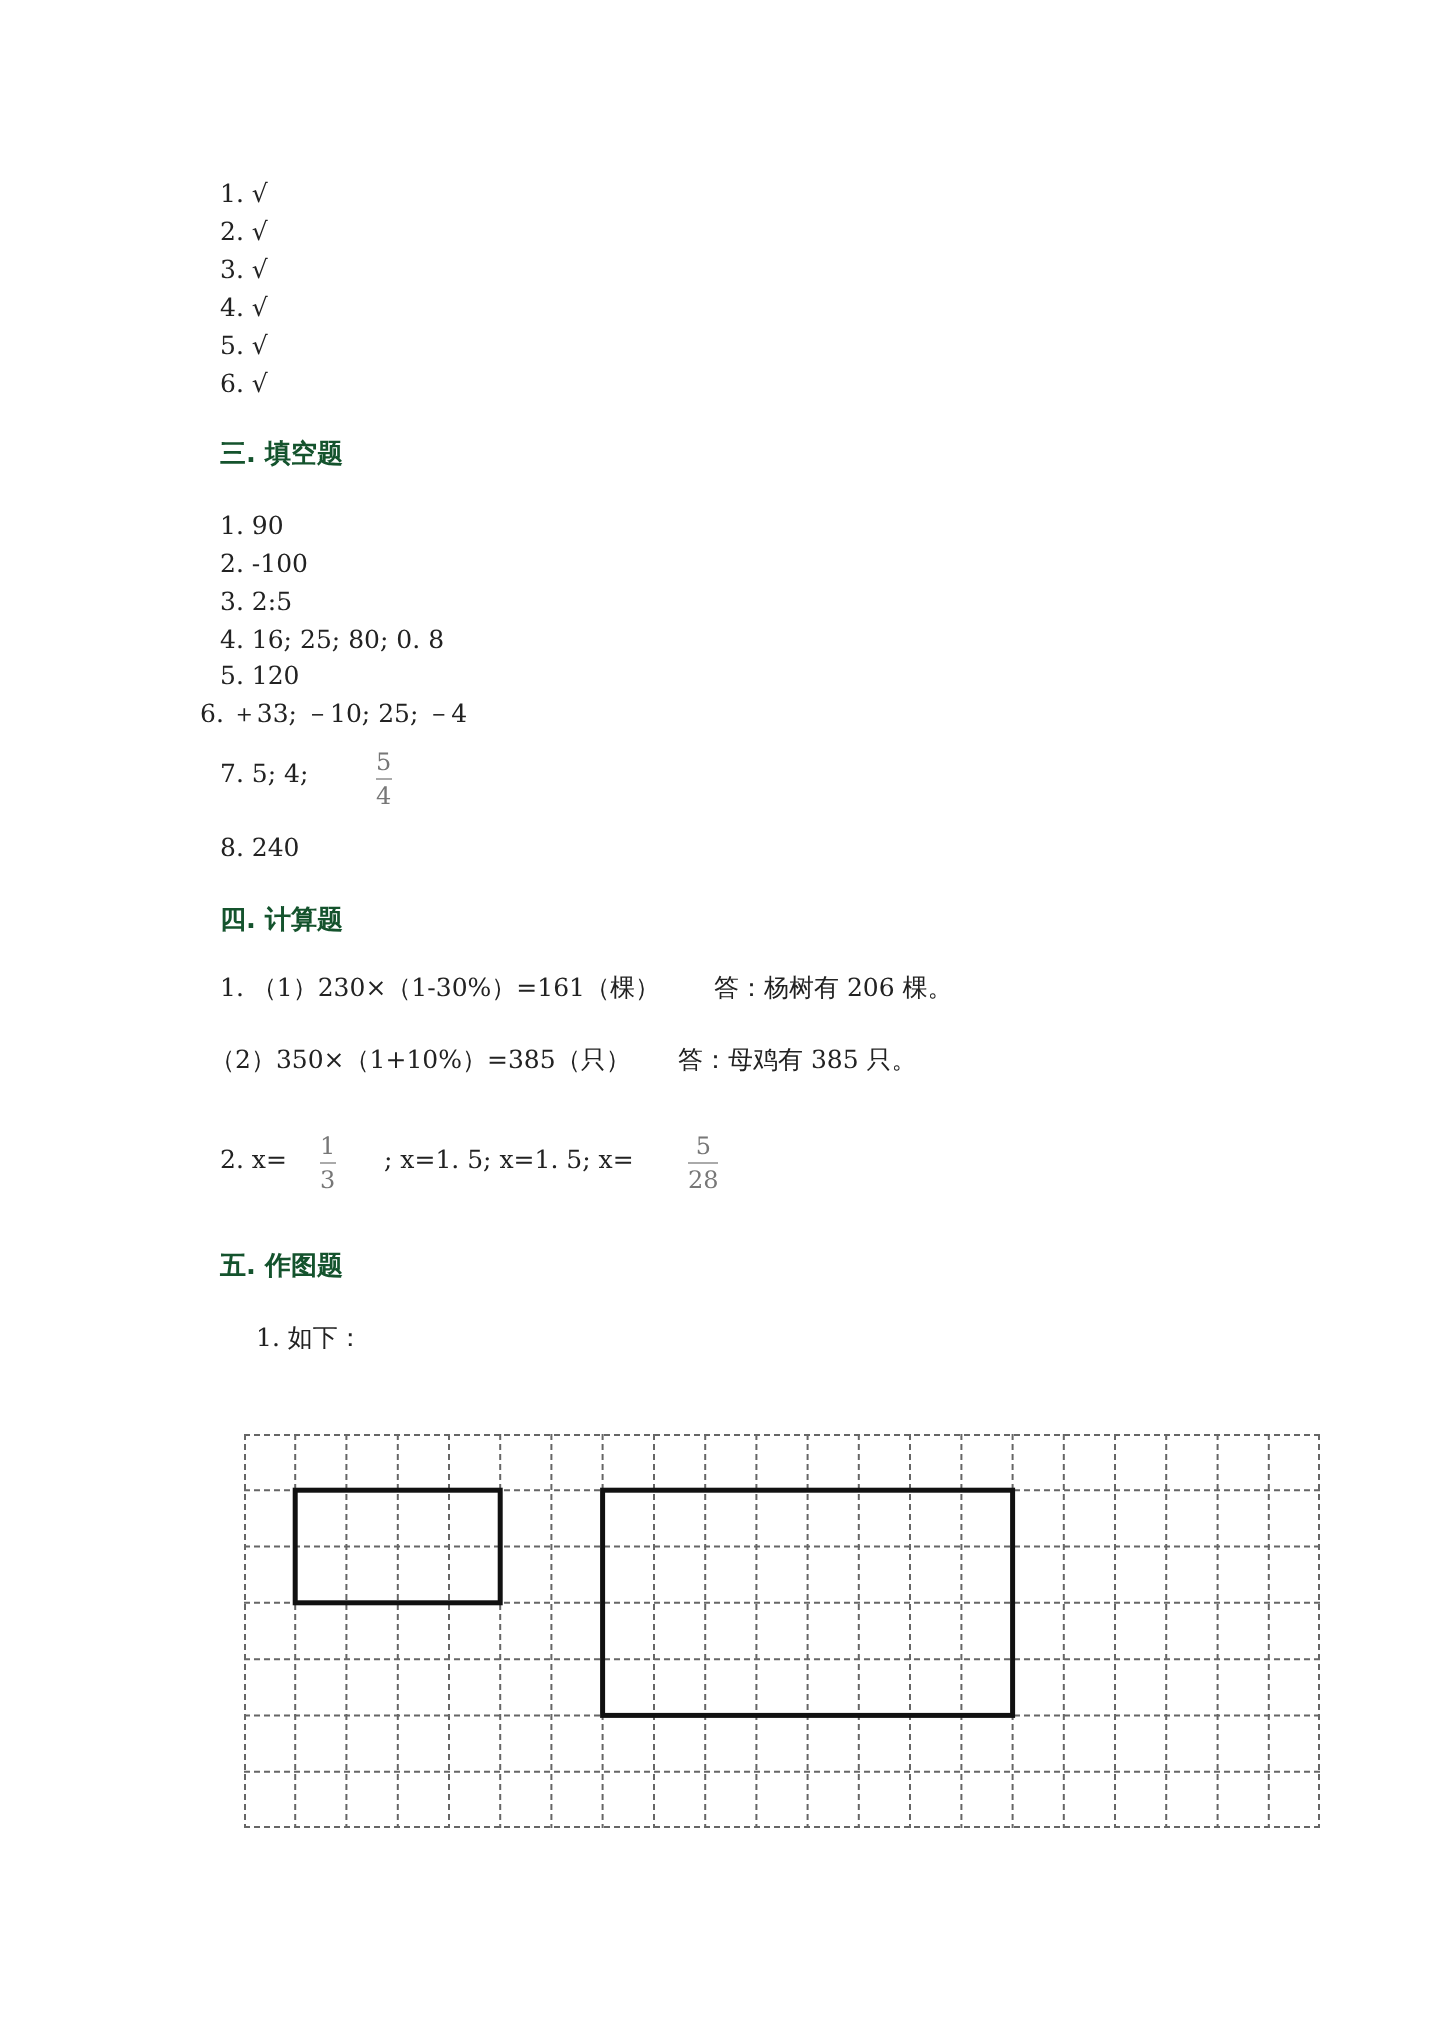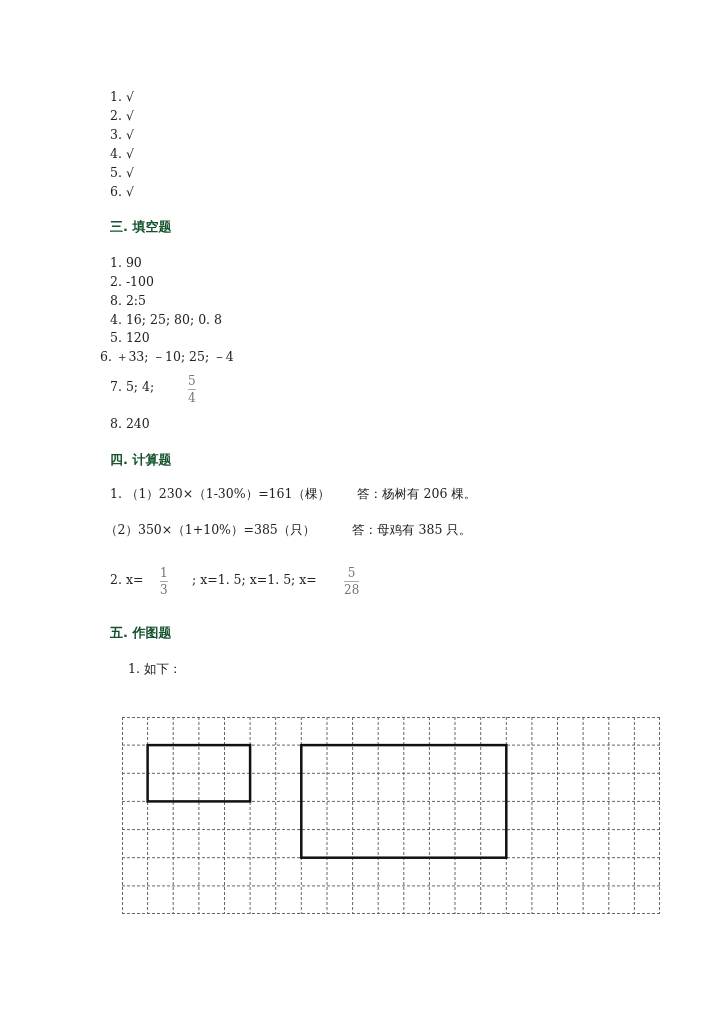--- a/index.html
+++ b/index.html
@@ -20,37 +20,37 @@
 <div class="abs txt" style="left:110px;top:89px;">1. √</div>
 <div class="abs txt" style="left:110px;top:108px;">2. √</div>
 <div class="abs txt" style="left:110px;top:127px;">3. √</div>
 <div class="abs txt" style="left:110px;top:146px;">4. √</div>
 <div class="abs txt" style="left:110px;top:165px;">5. √</div>
 <div class="abs txt" style="left:110px;top:184px;">6. √</div>
 
 <div class="abs heading" style="left:110px;top:218px;">三. 填空题</div>
 <div class="abs txt" style="left:110px;top:255px;">1. 90</div>
 <div class="abs txt" style="left:110px;top:274px;">2. -100</div>
-<div class="abs txt" style="left:110px;top:293px;">8. 2:5</div>
+<div class="abs txt" style="left:110px;top:293px;">3. 2:5</div>
 <div class="abs txt" style="left:110px;top:312px;">4. 16; 25; 80; 0. 8</div>
 <div class="abs txt" style="left:110px;top:330px;text-align:center;">5. 120</div>
 <div class="abs txt" style="left:100px;top:349px;">6. ＋33; －10; 25; －4</div>
 <div class="abs txt" style="left:110px;top:379px;">7. 5; 4;</div>
 <div class="frac" style="left:188px;top:374px;">
   <span>5</span>
   <span class="bar"></span>
   <span>4</span>
 </div>
 <div class="abs txt" style="left:110px;top:416px;">8. 240</div>
 
 <div class="abs heading" style="left:110px;top:451px;">四. 计算题</div>
 <div class="abs txt" style="left:110px;top:486px;">1. （1）230×（1-30%）=161（棵）</div>
 <div class="abs txt" style="left:357px;top:486px;">答：杨树有 206 棵。</div>
 <div class="abs txt" style="left:105px;top:522px;">（2）350×（1+10%）=385（只）</div>
-<div class="abs txt" style="left:352px;top:522px;">答：母鸡有 385 只。</div>
+<div class="abs txt" style="left:339px;top:522px;">答：母鸡有 385 只。</div>
 
 <div class="abs txt" style="left:110px;top:572px;">2. x=</div>
 <div class="frac" style="left:160px;top:566px;">
   <span>1</span>
   <span class="bar"></span>
   <span>3</span>
 </div>
 <div class="abs txt" style="left:192px;top:572px;">; x=1. 5; x=1. 5; x=</div>
 <div class="frac" style="left:344px;top:566px;">
   <span>5</span>

